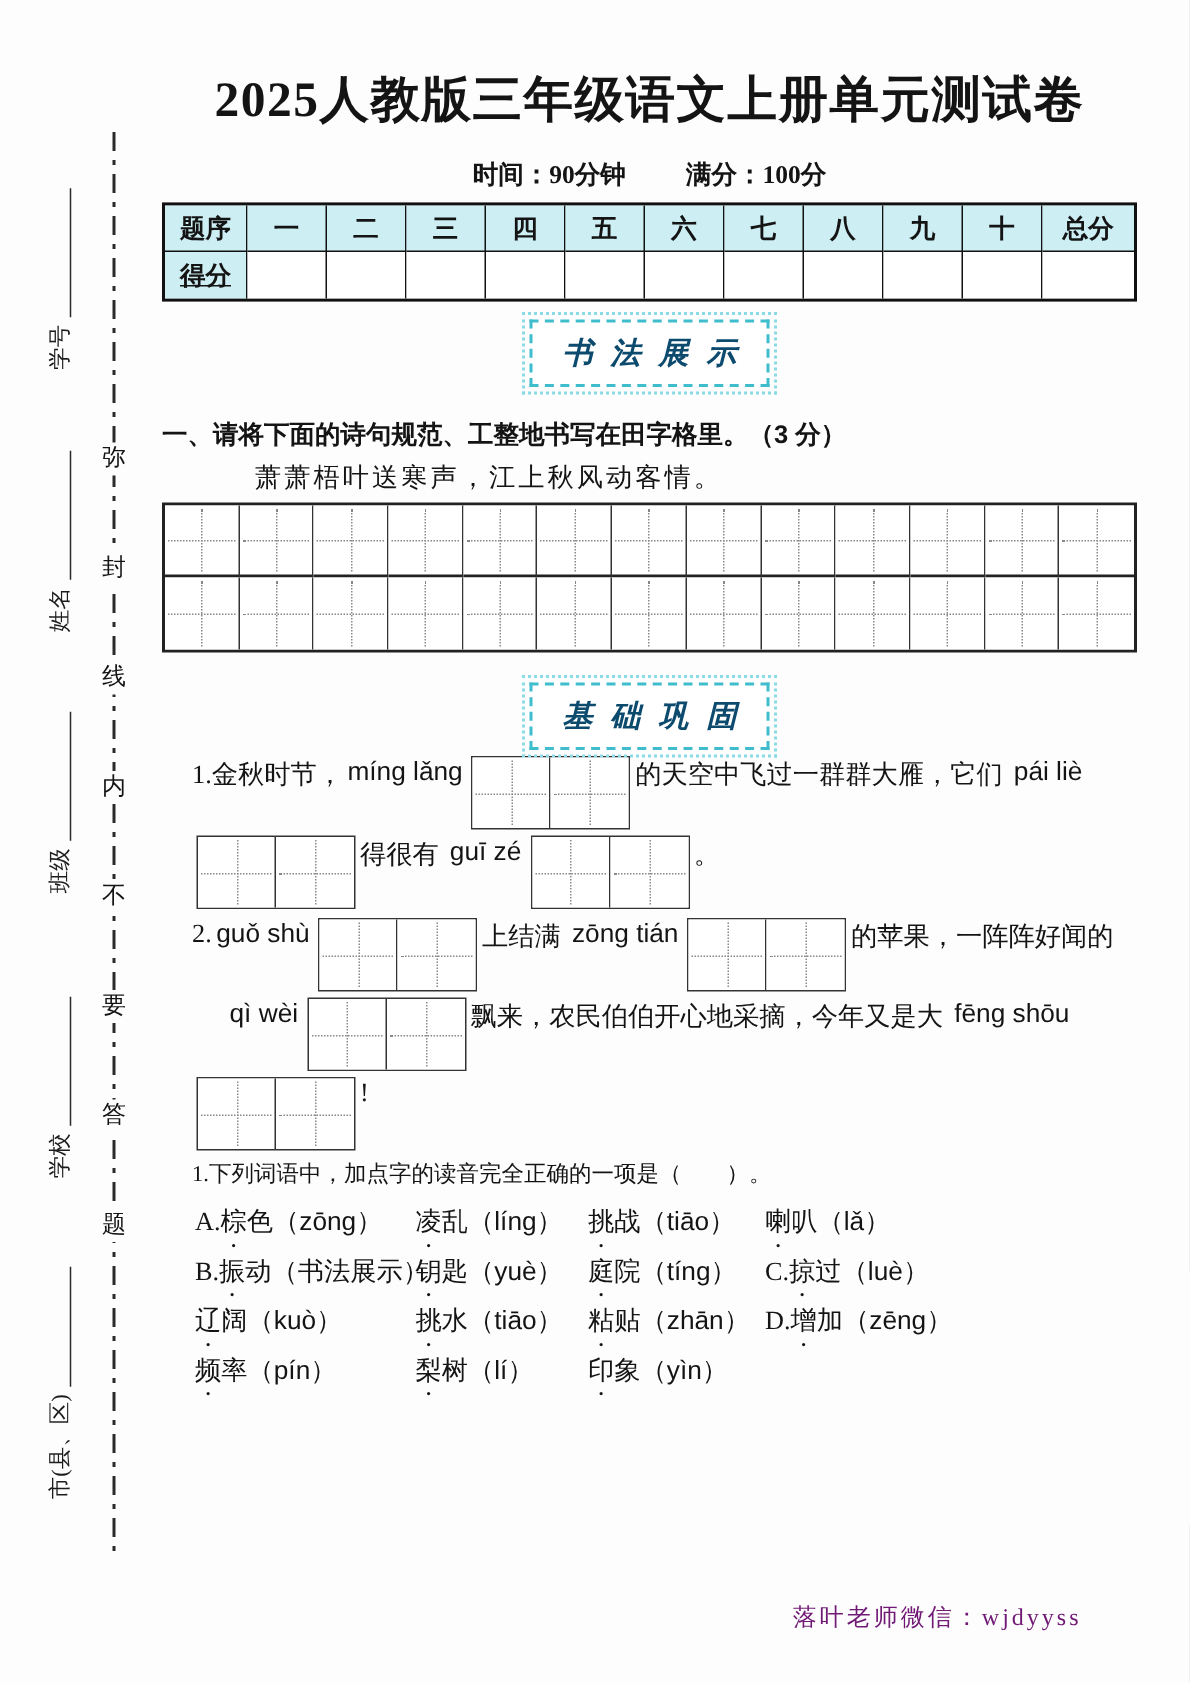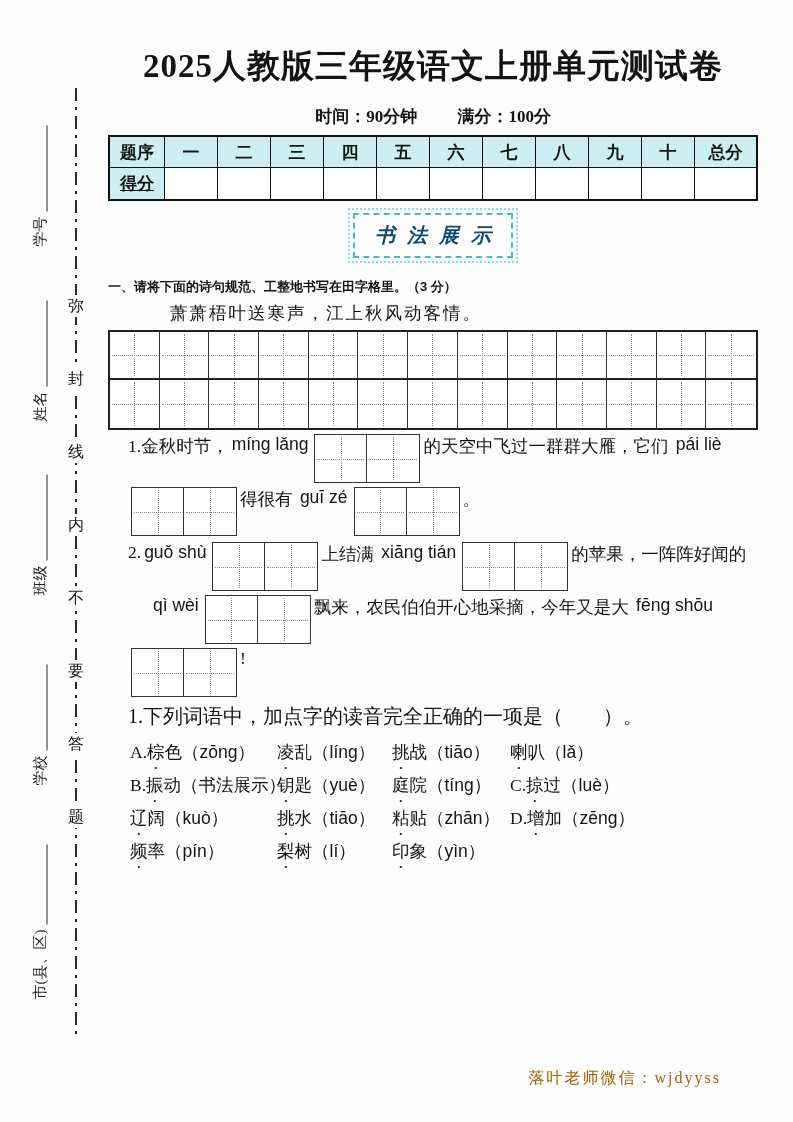--- a/index.html
+++ b/index.html
@@ -57,21 +57,21 @@
 
   
   .badge {
     width:fit-content; margin:12px auto 0; padding:7px 8px 7px 20px;
     font-size:20px; font-weight:bold; font-style:italic; letter-spacing:12px;
     border:2px dashed var(--badgec,#3fbdcd);
     outline:2px dotted #8adbe6; outline-offset:3px; background:#fff; color:#0c4a6e;
   }
   .badge2 { margin-top:20px; }
 
-  .sec-heading { margin-top:20px; font-family:"Liberation Sans", sans-serif; font-weight:bold; font-size:13px; }
+  .sec-heading { margin-top:20px; font-family:"Liberation Sans", sans-serif; font-weight:bold; font-size:17px; }
   .sec-heading.h2 { margin-top:16px; }
   .sec-heading.h3 { margin-top:16px; }
   .poem { margin-top:5px; padding-left:62px; font-size:17.5px; letter-spacing:2px; }
 
   
   .wgrid { margin-top:5px; width:650px; border:2px solid #222; background:#fff; }
   .wg-row { display:grid; grid-template-columns:repeat(13,1fr); }
   .wg-row.r0 .wg-cell { border-bottom:2px solid #222; }
   .wg-cell { height:48px; border-right:1.5px solid #333; }
   .wg-cell:last-child { border-right:none; }
@@ -84,32 +84,32 @@
   .para { margin-top:4px; padding-left:20px; font-size:17.5px; }
   .para2 { margin-top:6px; }
   .pline { display:flex; align-items:flex-start; margin-bottom:4px; }
   .seg-t { white-space:pre; }
   .seg-py { white-space:pre; font-family:"Liberation Sans", sans-serif; padding:0 3px; }
   .pbox { display:flex; border:1.5px solid #333; margin:0 3px; flex:0 0 auto; }
   .pbox .pcell { width:52px; height:47px; }
   .pbox .pcell:first-child { border-right:1.2px solid #333; }
 
   
-  .question { margin-top:6px; padding-left:20px; font-size:20px; }
+  .question { margin-top:6px; padding-left:20px; font-size:15px; }
   .opts {
     margin:10px 0 0 22px; display:grid;
     grid-template-columns:147px 115px 118px auto;
     row-gap:9px; font-size:17.5px; line-height:24px;
   }
   .opt-cell { white-space:nowrap; }
   .opy { font-family:"Liberation Sans", sans-serif; }
   .dc { position:relative; display:inline-block; }
   .dc::after { content:"•"; position:absolute; left:50%; bottom:-9px; transform:translateX(-50%); font-size:9px; line-height:1; }
 
-  .footer { position:absolute; top:1068px; right:72px; font-size:16px; letter-spacing:2px; color:#a16207; }
+  .footer { position:absolute; top:1068px; right:72px; font-size:16px; letter-spacing:2px; color:#701a75; }
 </style>
 </head>
 <body>
 
 <div class="page">
 
   <div class="seal-line"></div>
   <div id="seal-chars">
       <span class="seal-char" style="top: 295px;">弥</span>
       <span class="seal-char" style="top: 368px;">封</span>
@@ -203,20 +203,21 @@
           <div class="wg-cell tian"></div>
           <div class="wg-cell tian"></div>
           <div class="wg-cell tian"></div>
           <div class="wg-cell tian"></div>
           <div class="wg-cell tian"></div>
           <div class="wg-cell tian"></div>
           <div class="wg-cell tian"></div>
         </div>
       </div>
 
+    <div class="badge badge2">基础巩固</div>
 
     <div id="sec2-items">
         <div class="para">
           <div class="pline">
             <span class="seg-t">1.金秋时节，</span>
             <span class="seg-py">míng lǎng</span>
             <div class="pbox">
               <div class="pcell tian"></div>
               <div class="pcell tian"></div>
             </div>
@@ -239,21 +240,21 @@
         </div>
         <div class="para para2">
           <div class="pline">
             <span class="seg-t">2.</span>
             <span class="seg-py">guǒ shù</span>
             <div class="pbox">
               <div class="pcell tian"></div>
               <div class="pcell tian"></div>
             </div>
             <span class="seg-t">上结满 </span>
-            <span class="seg-py">xiāng tián</span>
+            <span class="seg-py">zōng tián</span>
             <div class="pbox">
               <div class="pcell tian"></div>
               <div class="pcell tian"></div>
             </div>
             <span class="seg-t">的苹果，一阵阵好闻的</span>
           </div>
           <div class="pline">
             <span style="display: inline-block; width: 22px;"></span>
             <span class="seg-py">qì wèi</span>
             <div class="pbox">

